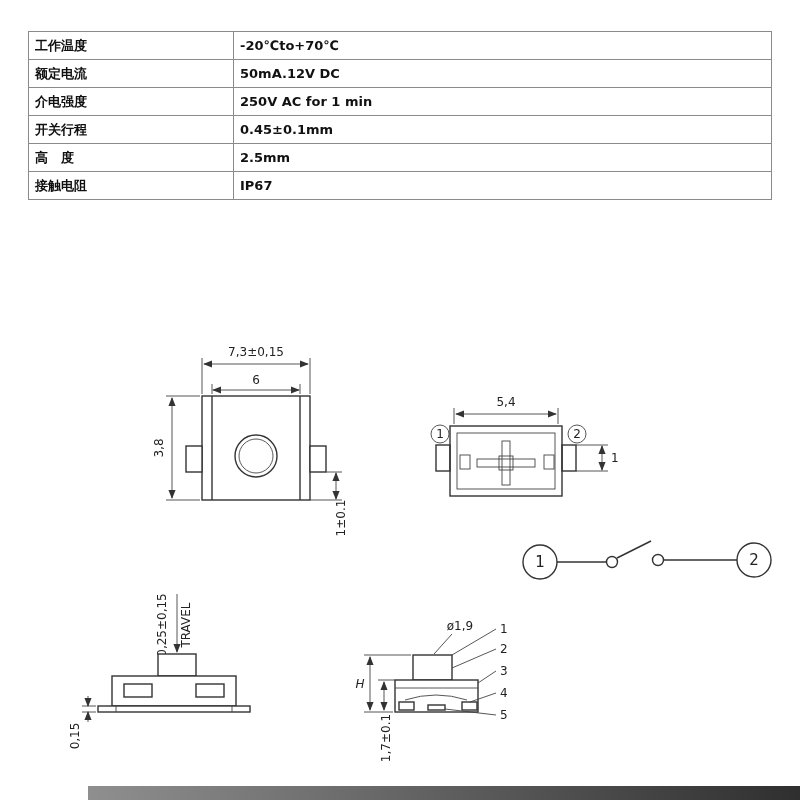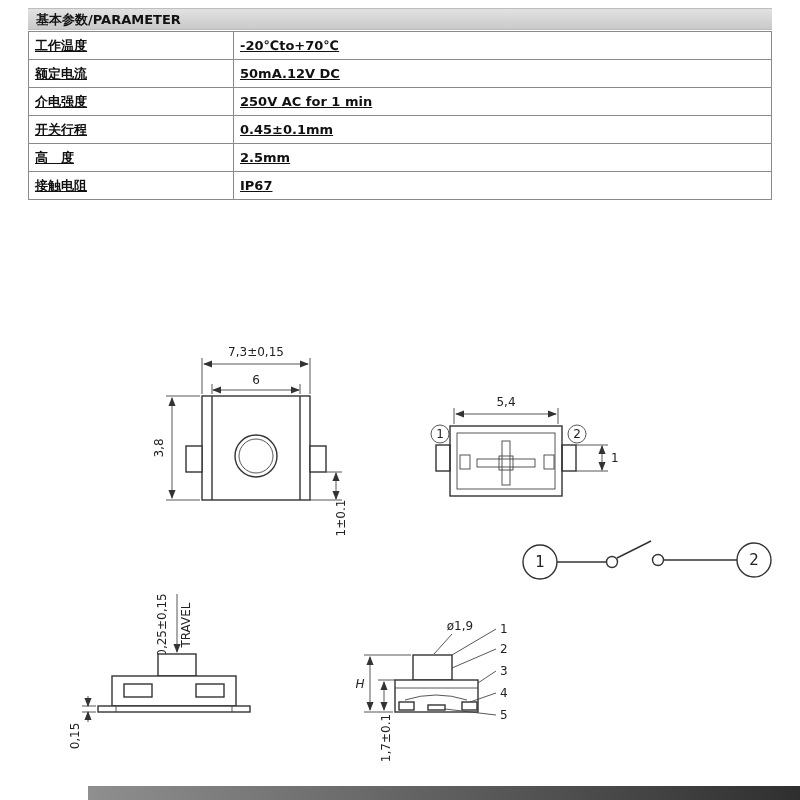--- a/index.html
+++ b/index.html
@@ -5,40 +5,37 @@
   html,body{margin:0;padding:0;background:#fff;font-family:"DejaVu Sans","Liberation Sans",sans-serif;}
   .page{position:relative;width:800px;height:800px;background:#ffffff;overflow:hidden;}
   .bar{position:absolute;left:28px;width:744px;height:22px;
        background:linear-gradient(#e2e2e2,#c9c9c9);
        font-weight:bold;font-size:13px;line-height:22px;padding-left:8px;
        box-sizing:border-box;color:#111;border:1px solid #bdbdbd;border-left:none;border-right:none;}
   .bar1{top:8px}
   .bar2{top:310px}
   table.params{position:absolute;left:28px;top:31px;width:744px;border-collapse:collapse;
        font-size:13px;font-weight:bold;color:#111;table-layout:fixed;}
-  table.params td{border:1px solid #8a8a8a;height:27px;padding:0 6px;overflow:hidden;white-space:nowrap;text-decoration:underline;}
+  table.params td{border:1px solid #8a8a8a;height:27px;padding:0 6px;overflow:hidden;white-space:nowrap;}
   td.c1{width:192px;}
   svg.draw{position:absolute;left:0;top:338px;}
   svg.draw .ln{stroke:#333;stroke-width:1.4;fill:none;}
   svg.draw .thin{stroke:#444;stroke-width:0.9;fill:none;}
   svg.draw .dim{stroke:#444;stroke-width:0.9;fill:none;}
   svg.draw text{fill:#222;font-size:12px;font-family:"DejaVu Sans","Liberation Sans",sans-serif;}
   svg.draw .big{font-size:15px;}
   svg.draw .white{fill:#fff;}
   .footer{position:absolute;left:88px;top:786px;width:712px;height:14px;
        background:linear-gradient(to right,#8f8f8f,#2f2f2f);}
 </style>
 </head>
 <body>
 
 <div class="page">
 
-  <div class="bar bar1">
-    <span>基本参数/PARAMETER</span>
-  </div>
 
   <table class="params">
     <tbody>
         <tr>
           <td class="c1">工作温度</td>
           <td>-20℃to+70℃</td>
         </tr>
     <tr>
           <td class="c1">额定电流</td>
           <td>50mA.12V DC</td>

